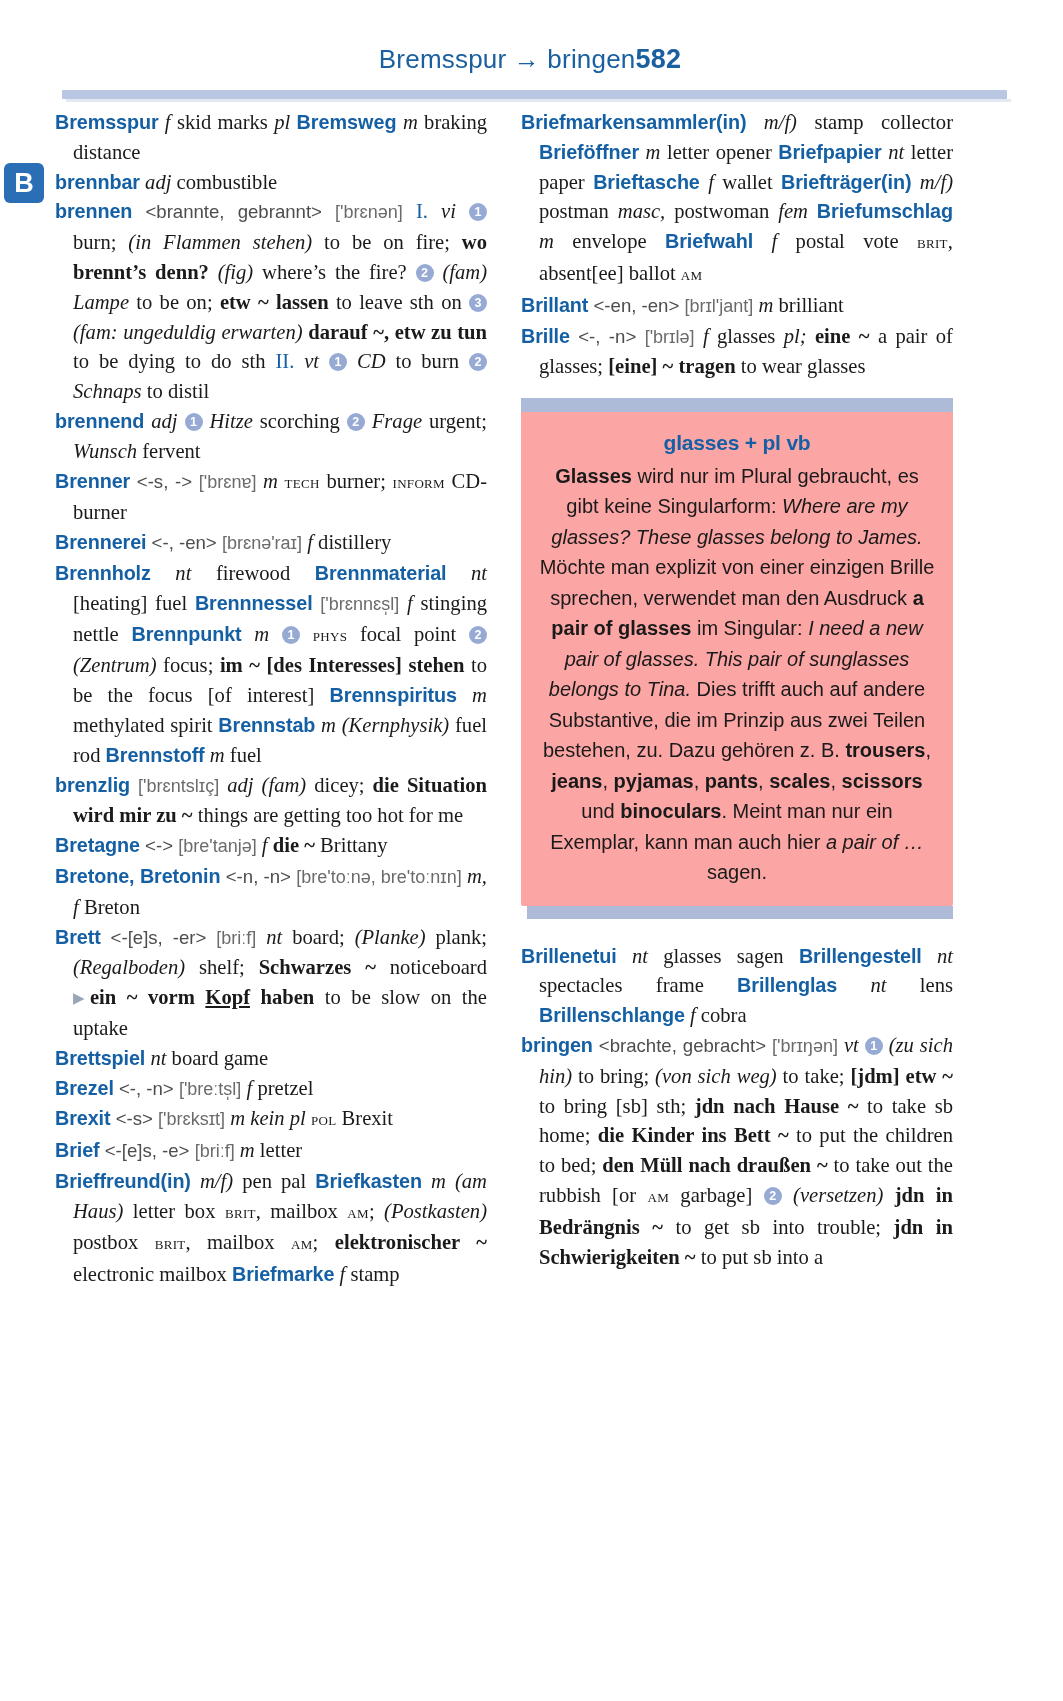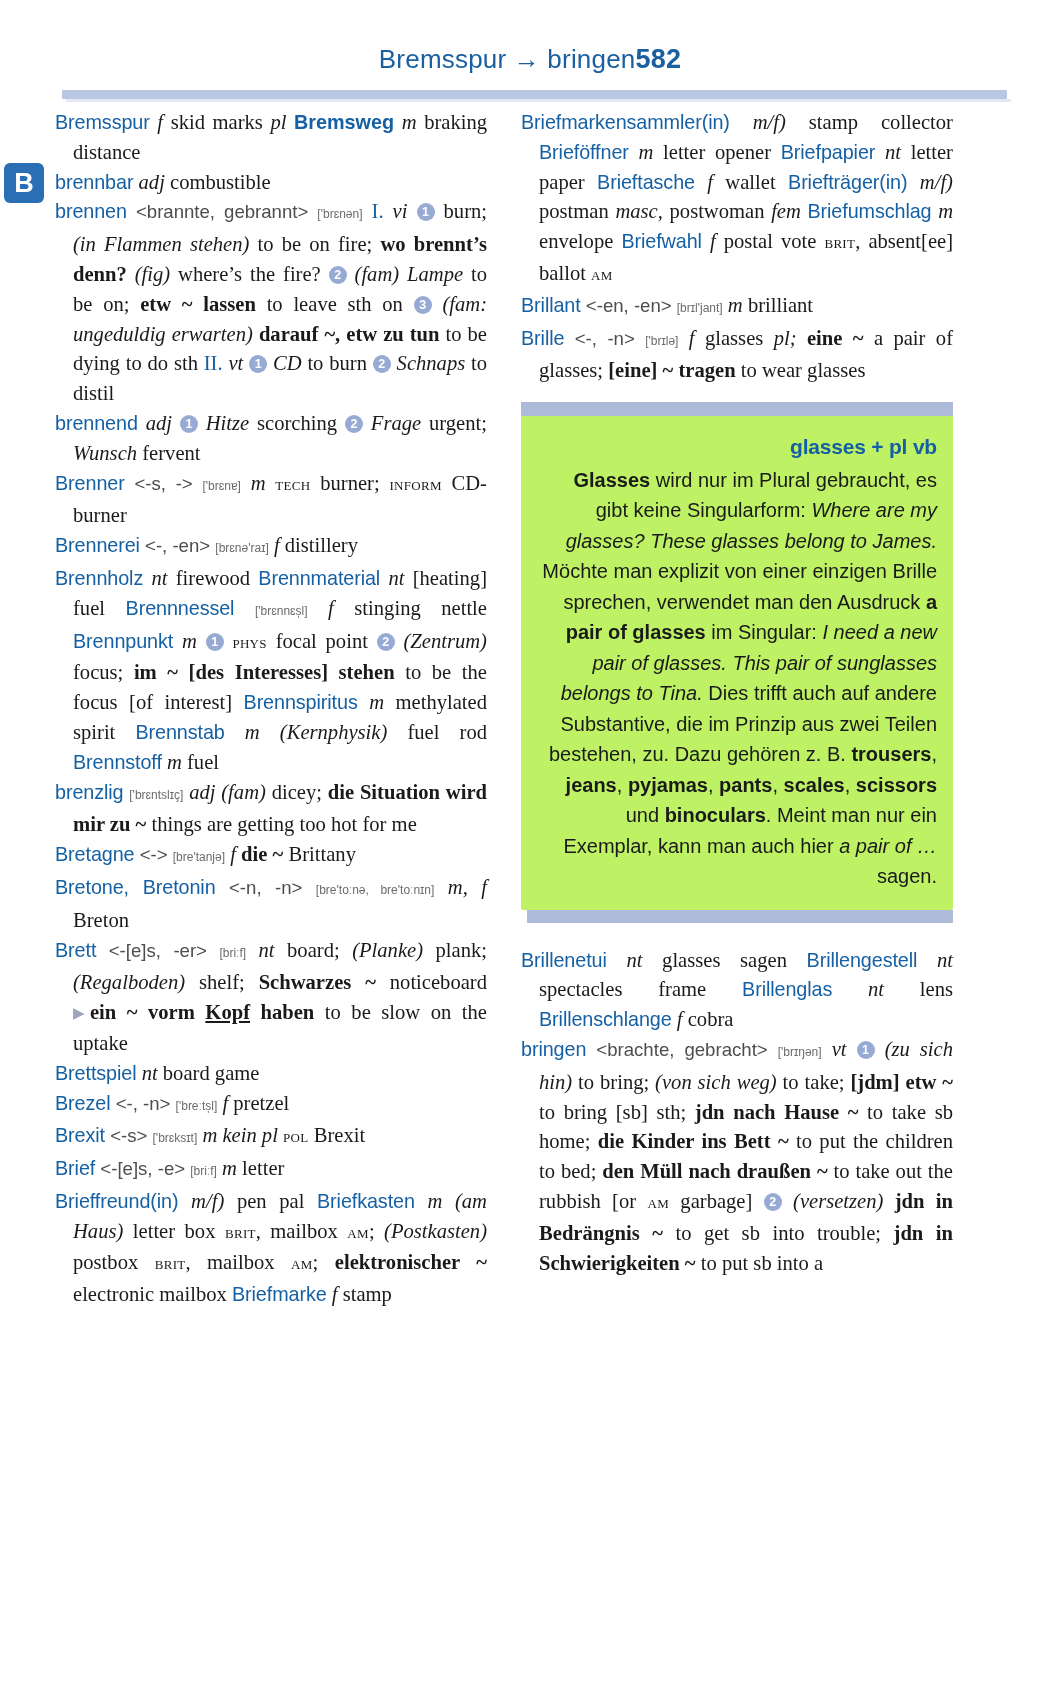--- a/index.html
+++ b/index.html
@@ -101,41 +101,41 @@
   .entry {
     margin: 0;
     padding: 0;
     text-indent: -18px;
     padding-left: 18px;
   }
   .entry + .entry { margin-top: 0px; }
 
   .hw {               
     font-family: "Liberation Sans", "DejaVu Sans", sans-serif;
-    font-weight: 400;
+    font-weight: 700;
     color: #1560a4;
     font-size: 19.8px;
     letter-spacing: -.1px;
   }
   .hw-sub {           
     font-family: "Liberation Sans", "DejaVu Sans", sans-serif;
     font-weight: 700;
     color: #1560a4;
     font-size: 19.8px;
   }
   .infl {             
     font-family: "Liberation Sans", "DejaVu Sans", sans-serif;
     color: #4d4d4d;
     font-size: 18.6px;
     font-weight: 400;
   }
   .ipa {              
     font-family: "Liberation Sans", "DejaVu Sans", sans-serif;
     color: #6b6b6b;
-    font-size: 12px;
+    font-size: 18px;
   }
   .gram {             
     font-style: italic;
   }
   .ctx {              
     font-style: italic;
   }
   .lbl {              
     font-variant: small-caps;
     font-size: 13px;
@@ -167,29 +167,29 @@
   }
   .tri {              
     color: #9aa6b8;
     font-size: 15px;
     vertical-align: 1px;
   }
 
   
   .note-box {
     margin: 16px 0 14px 0;
-    background: #bef264;
+    background: #fca5a5;
     position: relative;
     padding: 30px 16px 18px 16px;
     box-sizing: border-box;
     font-family: "Liberation Sans", "DejaVu Sans", sans-serif;
     font-size: 20px;
     line-height: 30.5px;
     color: #1a1a1a;
-    text-align: right;
+    text-align: center;
     text-indent: 0;
     border-radius: 2px;
   }
   .note-box::before {
     content: "";
     position: absolute;
     left: 0; top: 0;
     width: 100%;
     height: 14px;
     background: #aebbd8;

